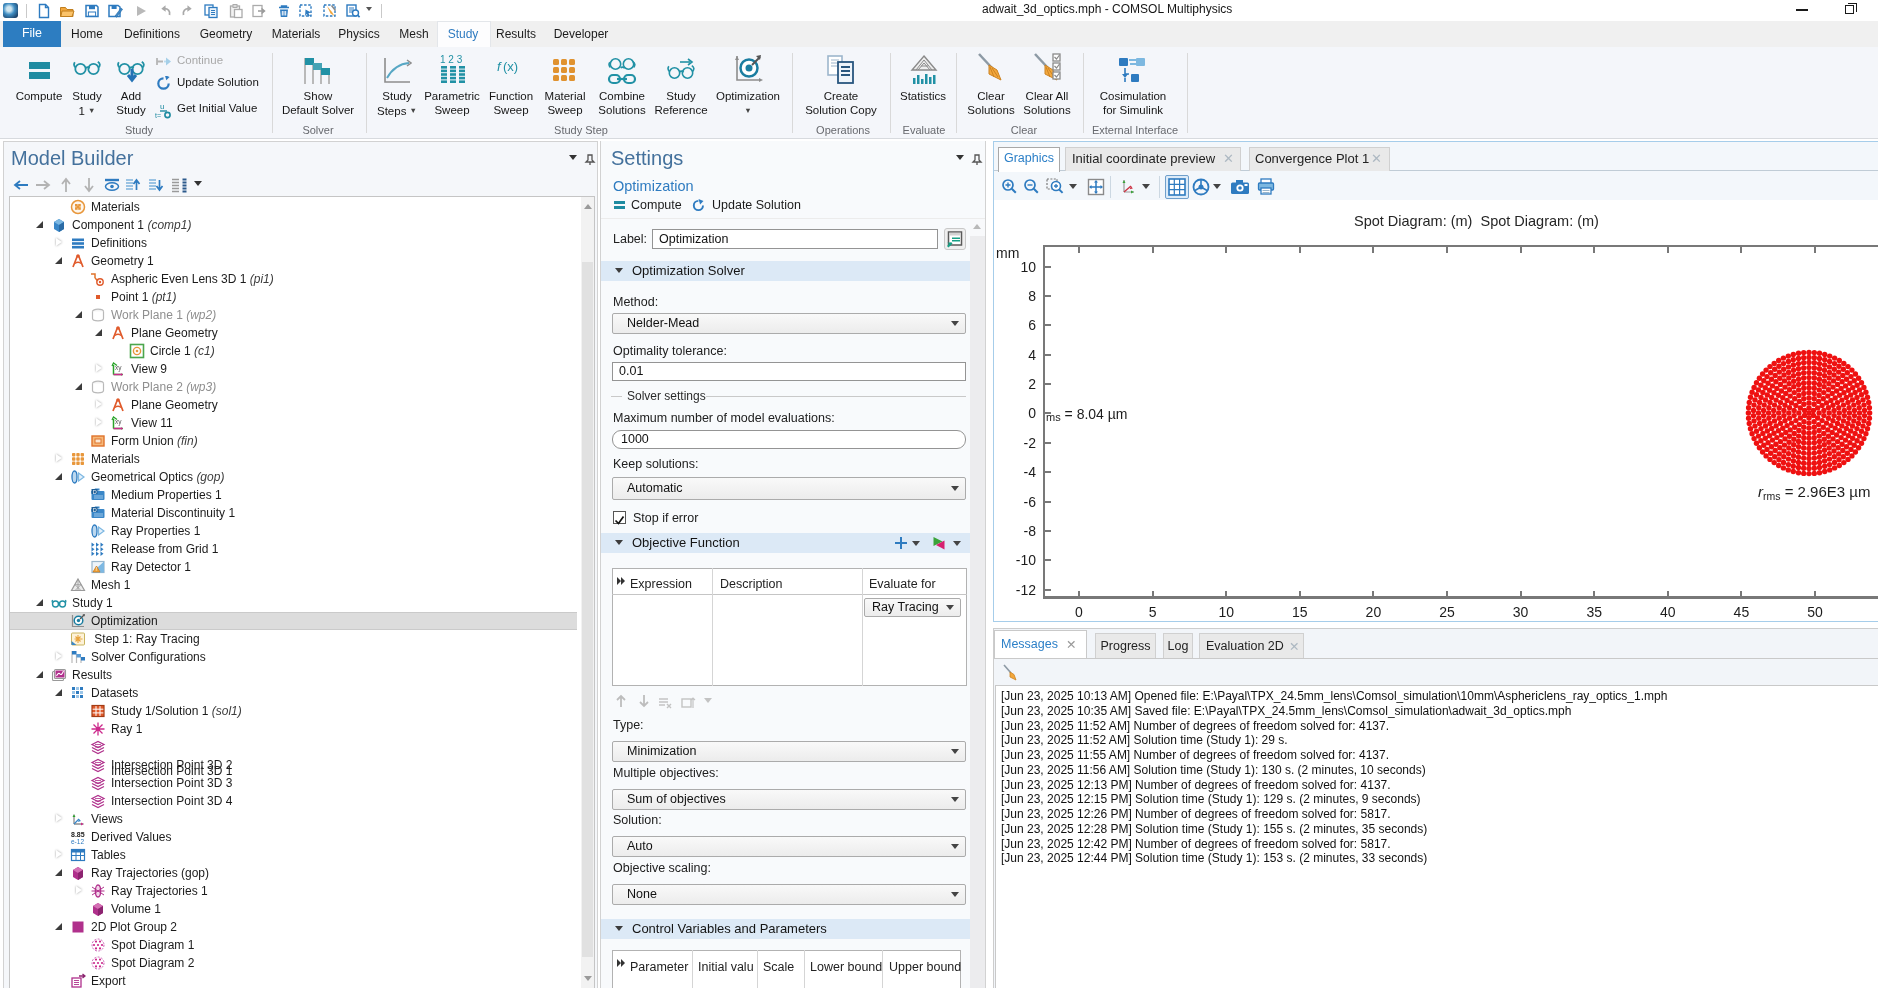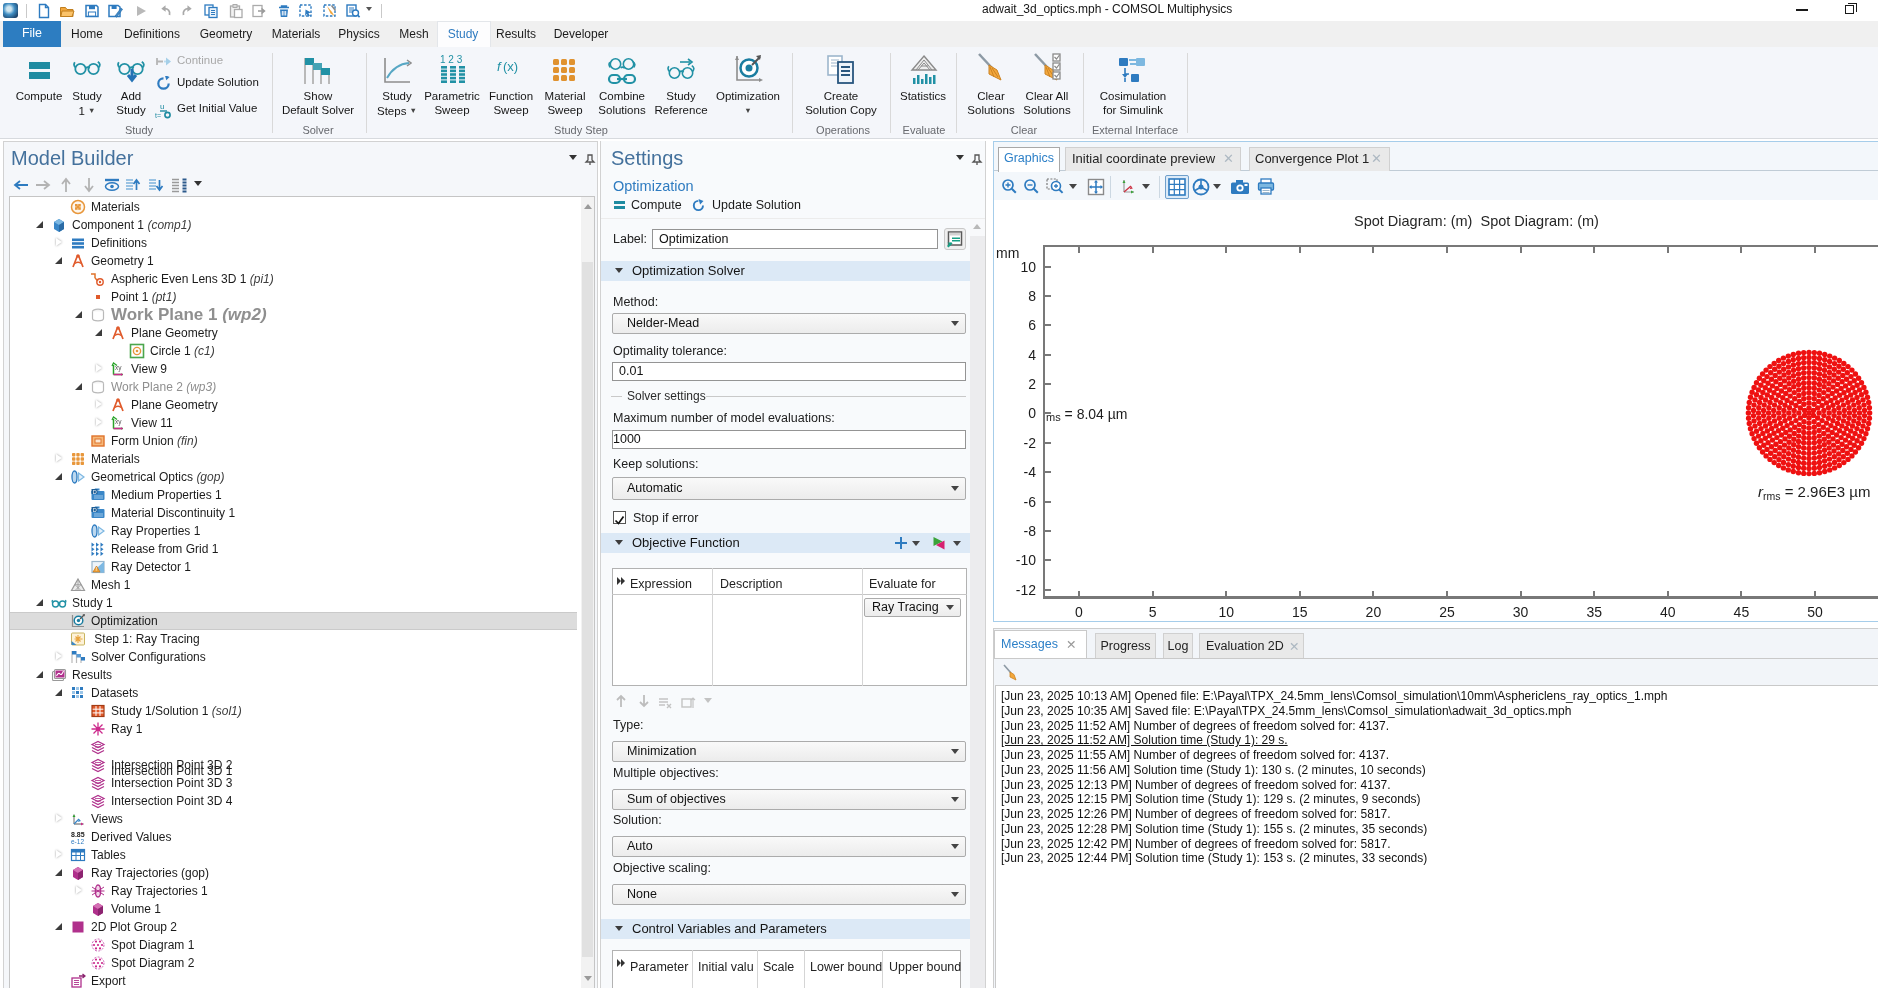--- a/index.html
+++ b/index.html
@@ -374,21 +374,21 @@
 <div class="t" style="left:111px;top:271px;font-size:12px;line-height:16px;color:#1b1b1b;">Aspheric Even Lens 3D 1 <span style="font-style:italic;color:#3c3c3c;">(pi1)</span></div>
 <div style="position:absolute;left:90px;top:289px;width:16px;height:16px;"><svg width="16" height="16" viewBox="0 0 16 16">
       <rect x="6" y="6" width="4" height="4" fill="#e05a2b"></rect>
     </svg></div>
 <div class="t" style="left:111px;top:289px;font-size:12px;line-height:16px;color:#1b1b1b;">Point 1 <span style="font-style:italic;color:#3c3c3c;">(pt1)</span></div>
 <div class="t" style="left:75px;top:311px;width:0;height:0;border-left:7px solid transparent;border-bottom:7px solid #3c3c3c;"></div>
 <div style="position:absolute;left:90px;top:307px;width:16px;height:16px;"><svg width="16" height="16" viewBox="0 0 16 16">
       <ellipse cx="8" cy="4.5" rx="5.5" ry="2.3" fill="#f4f4f4" stroke="#b9b9b9" stroke-width="1.2"></ellipse>
       <path d="M2.5 4.5v7c0 1.3 2.5 2.3 5.5 2.3s5.5-1 5.5-2.3v-7" fill="#fff" stroke="#b9b9b9" stroke-width="1.2"></path>
     </svg></div>
-<div class="t" style="left:111px;top:307px;font-size:17px;line-height:16px;color:#8f8f8f;font-weight:bold;">Work Plane 1 <span style="font-style:italic;color:#8f8f8f;">(wp2)</span></div>
+<div class="t" style="left:111px;top:307px;font-size:12px;line-height:16px;color:#8f8f8f;">Work Plane 1 <span style="font-style:italic;color:#8f8f8f;">(wp2)</span></div>
 <div class="t" style="left:95px;top:329px;width:0;height:0;border-left:7px solid transparent;border-bottom:7px solid #3c3c3c;"></div>
 <div style="position:absolute;left:110px;top:325px;width:16px;height:16px;"><svg width="16" height="16" viewBox="0 0 16 16">
       <path d="M3 14L7.3 3h1.4L13 14" fill="none" stroke="#e05a2b" stroke-width="1.7"></path>
       <path d="M4.8 10.5q3.2-2.5 6.4 0" fill="none" stroke="#e05a2b" stroke-width="1.3"></path>
       <circle cx="8" cy="3" r="1.7" fill="#e05a2b"></circle>
     </svg></div>
 <div class="t" style="left:131px;top:325px;font-size:12px;line-height:16px;color:#1b1b1b;">Plane Geometry</div>
 <div style="position:absolute;left:129px;top:343px;width:16px;height:16px;"><svg width="16" height="16" viewBox="0 0 16 16">
       <rect x="1.5" y="1.5" width="13" height="13" fill="#fff" stroke="#4ca64c" stroke-width="1.6"></rect>
       <circle cx="8" cy="8" r="3.6" fill="none" stroke="#e8973b" stroke-width="1.4"></circle>
@@ -702,21 +702,21 @@
     </svg></div>
 <div class="sech" style="left:601px;top:261px;width:384px;height:20px;line-height:20px;"><span style="display:inline-block;margin-left:14px;width:0;height:0;border-left:4.5px solid transparent;border-right:4.5px solid transparent;border-top:5.5px solid #3c3c3c;vertical-align:2px;"></span><span style="margin-left:9px;">Optimization Solver</span></div>
 <div class="flbl" style="left:613px;top:295px;">Method:</div>
 <div class="dd" style="left:612px;top:313px;width:354px;height:21px;line-height:19px;"><span style="margin-left:14px;">Nelder-Mead</span><span class="ar"></span></div>
 <div class="flbl" style="left:613px;top:344px;">Optimality tolerance:</div>
 <div class="inp" style="left:612px;top:362px;width:354px;height:19px;line-height:17px;padding-left:6px;">0.01</div>
 <div style="position:absolute;left:611px;top:396px;width:11px;height:1px;background:#c9c9c9;"></div>
 <div style="position:absolute;left:706px;top:396px;width:260px;height:1px;background:#c9c9c9;"></div>
 <div class="t" style="left:627px;top:389px;font-size:12px;color:#2b2b2b;">Solver settings</div>
 <div class="flbl" style="left:613px;top:411px;">Maximum number of model evaluations:</div>
-<div class="inp" style="left:612px;top:430px;width:354px;height:19px;line-height:17px;padding-left:0;">1000</div>
+<div class="inp" style="left:612px;top:430px;width:354px;height:19px;line-height:17px;padding-left:8px;border-radius:9px;">1000</div>
 <div class="flbl" style="left:613px;top:457px;">Keep solutions:</div>
 <div class="dd" style="left:612px;top:477px;width:354px;height:23px;line-height:21px;"><span style="margin-left:14px;">Automatic</span><span class="ar" style="top:8px;"></span></div>
 <div style="position:absolute;left:613px;top:511px;width:13px;height:13px;background:#fff;border:1px solid #555;"><svg width="11" height="11" viewBox="0 0 11 11">
       <path d="M1.5 5.5l3 3 5-7" fill="none" stroke="#111" stroke-width="1.7"></path>
     </svg></div>
 <div class="flbl" style="left:633px;top:511px;">Stop if error</div>
 <div class="sech" style="left:601px;top:533px;width:384px;height:20px;line-height:20px;"><span style="display:inline-block;margin-left:14px;width:0;height:0;border-left:4.5px solid transparent;border-right:4.5px solid transparent;border-top:5.5px solid #3c3c3c;vertical-align:2px;"></span><span style="margin-left:9px;">Objective Function</span><span style="position:absolute;right:77px;top:3px;"><svg width="14" height="14" viewBox="0 0 14 14">
         <path d="M7 1v12M1 7h12" stroke="#2e7bc0" stroke-width="2"></path>
       </svg></span><span style="position:absolute;right:65px;top:8px;width:0;height:0;border-left:4px solid transparent;border-right:4px solid transparent;border-top:5px solid #444;"></span><span style="position:absolute;right:39px;top:3px;"><svg width="14" height="14" viewBox="0 0 14 14">
         <path d="M1.5 1l9 4.5-9 4.5z" fill="#3aa33a"></path>
@@ -1393,21 +1393,21 @@
 <div style="position:absolute;left:994px;top:658px;width:884px;height:1px;background:#c9c9c9;"></div>
 <div style="position:absolute;left:1002px;top:664px;width:16px;height:17px;"><svg width="16" height="17" viewBox="0 0 16 17">
       <path d="M2 1l7 8" stroke="#8d9aa5" stroke-width="1.7"></path>
       <path d="M8 8l4 2.5 2 5.5-6-3z" fill="#f3a73c" stroke="#cc8322" stroke-width="0.8"></path>
     </svg></div>
 <div style="position:absolute;left:995px;top:685px;width:883px;height:303px;background:#fff;border:1px solid #c9c9c9;border-right:none;border-bottom:none;"></div>
 <div style="position:absolute;left:1001px;top:689px;font-size:12px;color:#111;white-space:nowrap;">
     <div style="height:14.76px;line-height:14.76px;">[Jun 23, 2025 10:13 AM] Opened file: E:\Payal\TPX_24.5mm_lens\Comsol_simulation\10mm\Asphericlens_ray_optics_1.mph</div>
     <div style="height:14.76px;line-height:14.76px;">[Jun 23, 2025 10:35 AM] Saved file: E:\Payal\TPX_24.5mm_lens\Comsol_simulation\adwait_3d_optics.mph</div>
     <div style="height:14.76px;line-height:14.76px;">[Jun 23, 2025 11:52 AM] Number of degrees of freedom solved for: 4137.</div>
-    <div style="height:14.76px;line-height:14.76px;text-decoration:underline;">[Jun 23, 2025 11:52 AM] Solution time (Study 1): 29 s.</div>
+    <div style="height:14.76px;line-height:14.76px;">[Jun 23, 2025 11:52 AM] Solution time (Study 1): 29 s.</div>
     <div style="height:14.76px;line-height:14.76px;">[Jun 23, 2025 11:55 AM] Number of degrees of freedom solved for: 4137.</div>
     <div style="height:14.76px;line-height:14.76px;">[Jun 23, 2025 11:56 AM] Solution time (Study 1): 130 s. (2 minutes, 10 seconds)</div>
     <div style="height:14.76px;line-height:14.76px;">[Jun 23, 2025 12:13 PM] Number of degrees of freedom solved for: 4137.</div>
     <div style="height:14.76px;line-height:14.76px;">[Jun 23, 2025 12:15 PM] Solution time (Study 1): 129 s. (2 minutes, 9 seconds)</div>
     <div style="height:14.76px;line-height:14.76px;">[Jun 23, 2025 12:26 PM] Number of degrees of freedom solved for: 5817.</div>
     <div style="height:14.76px;line-height:14.76px;">[Jun 23, 2025 12:28 PM] Solution time (Study 1): 155 s. (2 minutes, 35 seconds)</div>
     <div style="height:14.76px;line-height:14.76px;">[Jun 23, 2025 12:42 PM] Number of degrees of freedom solved for: 5817.</div>
     <div style="height:14.76px;line-height:14.76px;">[Jun 23, 2025 12:44 PM] Solution time (Study 1): 153 s. (2 minutes, 33 seconds)</div>
   </div>
 </body></html>

